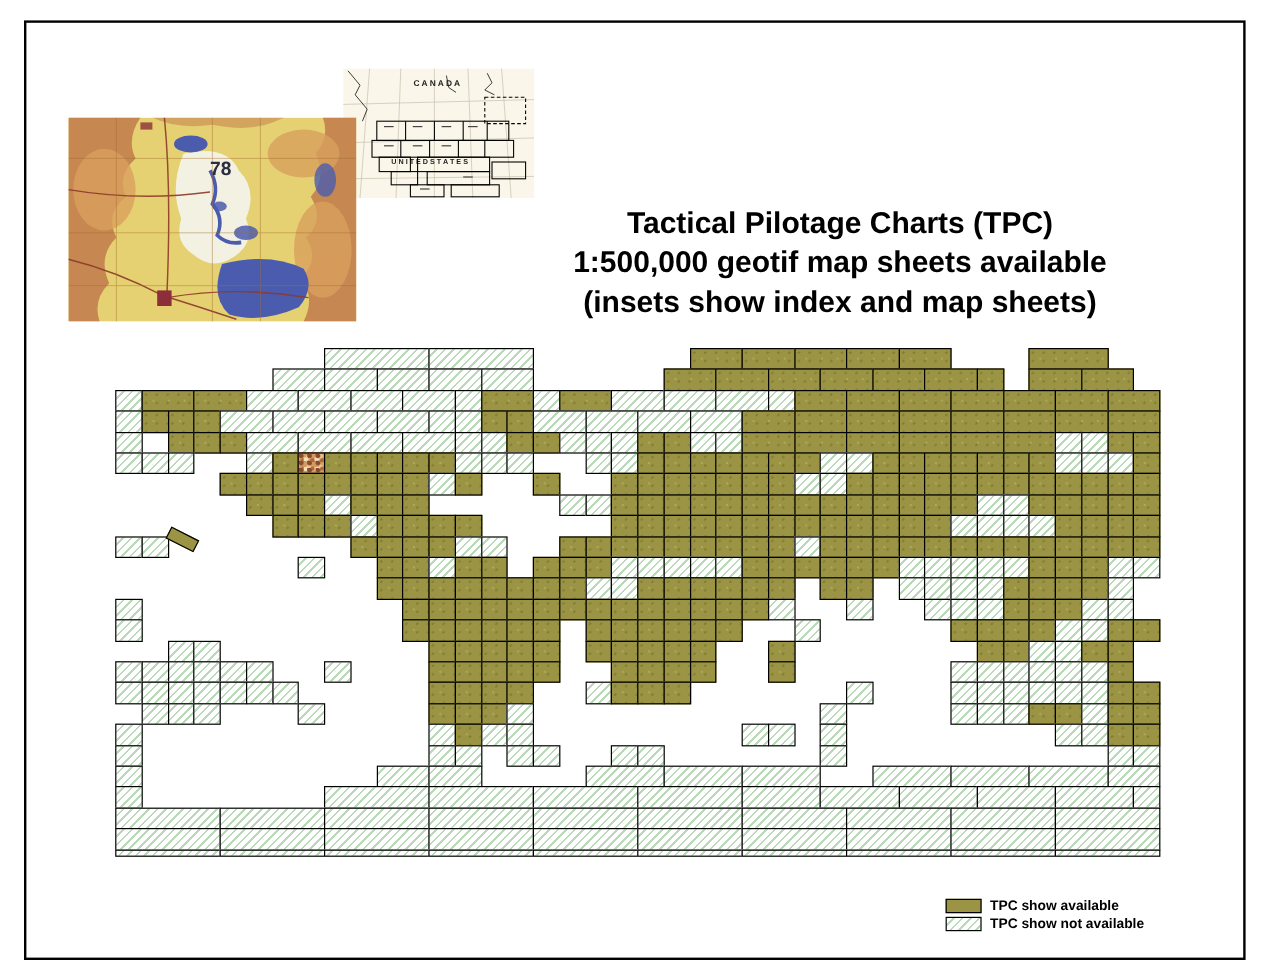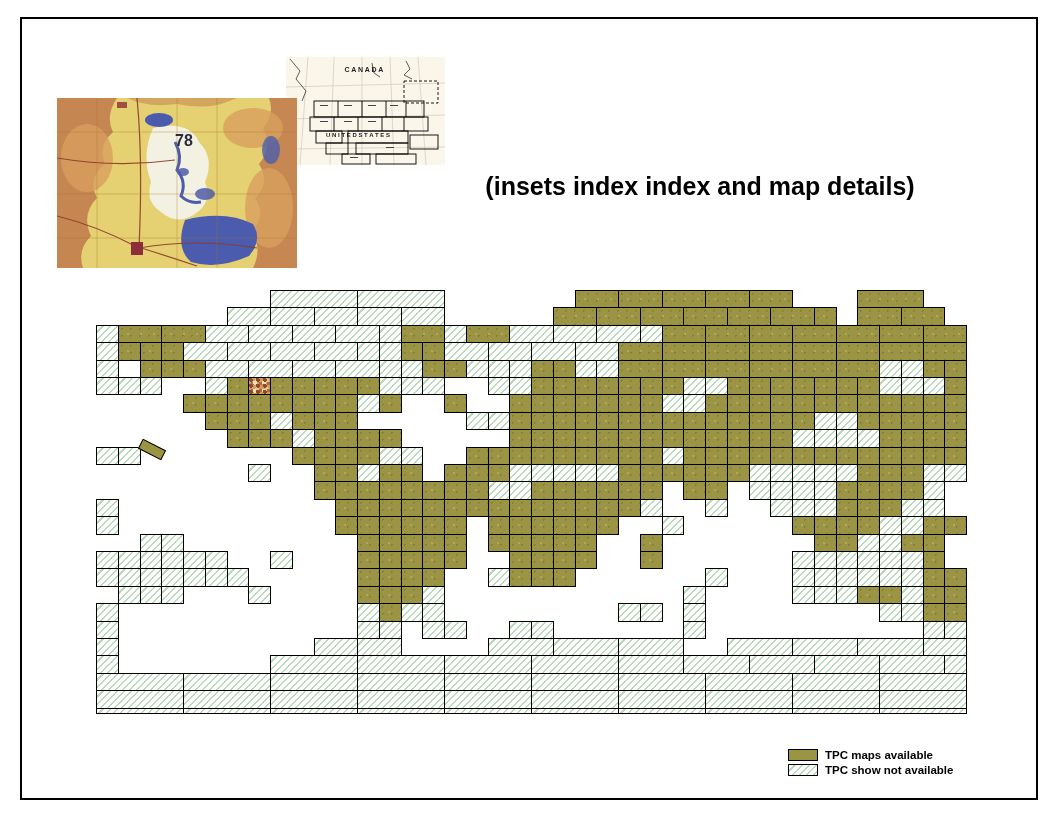--- a/index.html
+++ b/index.html
@@ -653,26 +653,28 @@
         <line x1="0" y1="96" x2="240" y2="96"></line>
           <line x1="0" y1="140" x2="240" y2="140"></line>
       </g>
       <rect x="74" y="144" width="12" height="13" fill="#8d2f3a"></rect>
       <rect x="60" y="4" width="10" height="6" fill="#8d2f3a" opacity="0.8"></rect>
       <text x="118" y="48" font-size="16" font-weight="bold" fill="#2c2c40">78</text>
     </svg>
   </div>
 
   <div id="title">
-    <div>(insets index index and map details)</div>
+    <div>Tactical Pilotage Charts (TPC)</div>
+    <div>1:500,000  geotif map sheets available</div>
+    <div>(insets show index and map sheets)</div>
   </div>
 
   <div id="legend">
     <div class="legend-row">
       <span class="swatch swatch-a"></span>
-      <span class="legend-label">TPC maps available</span>
+      <span class="legend-label">TPC show available</span>
     </div>
     <div class="legend-row">
       <span class="swatch swatch-n"></span>
       <span class="legend-label">TPC show not available</span>
     </div>
   </div>
 </div>
 
 </body></html>

